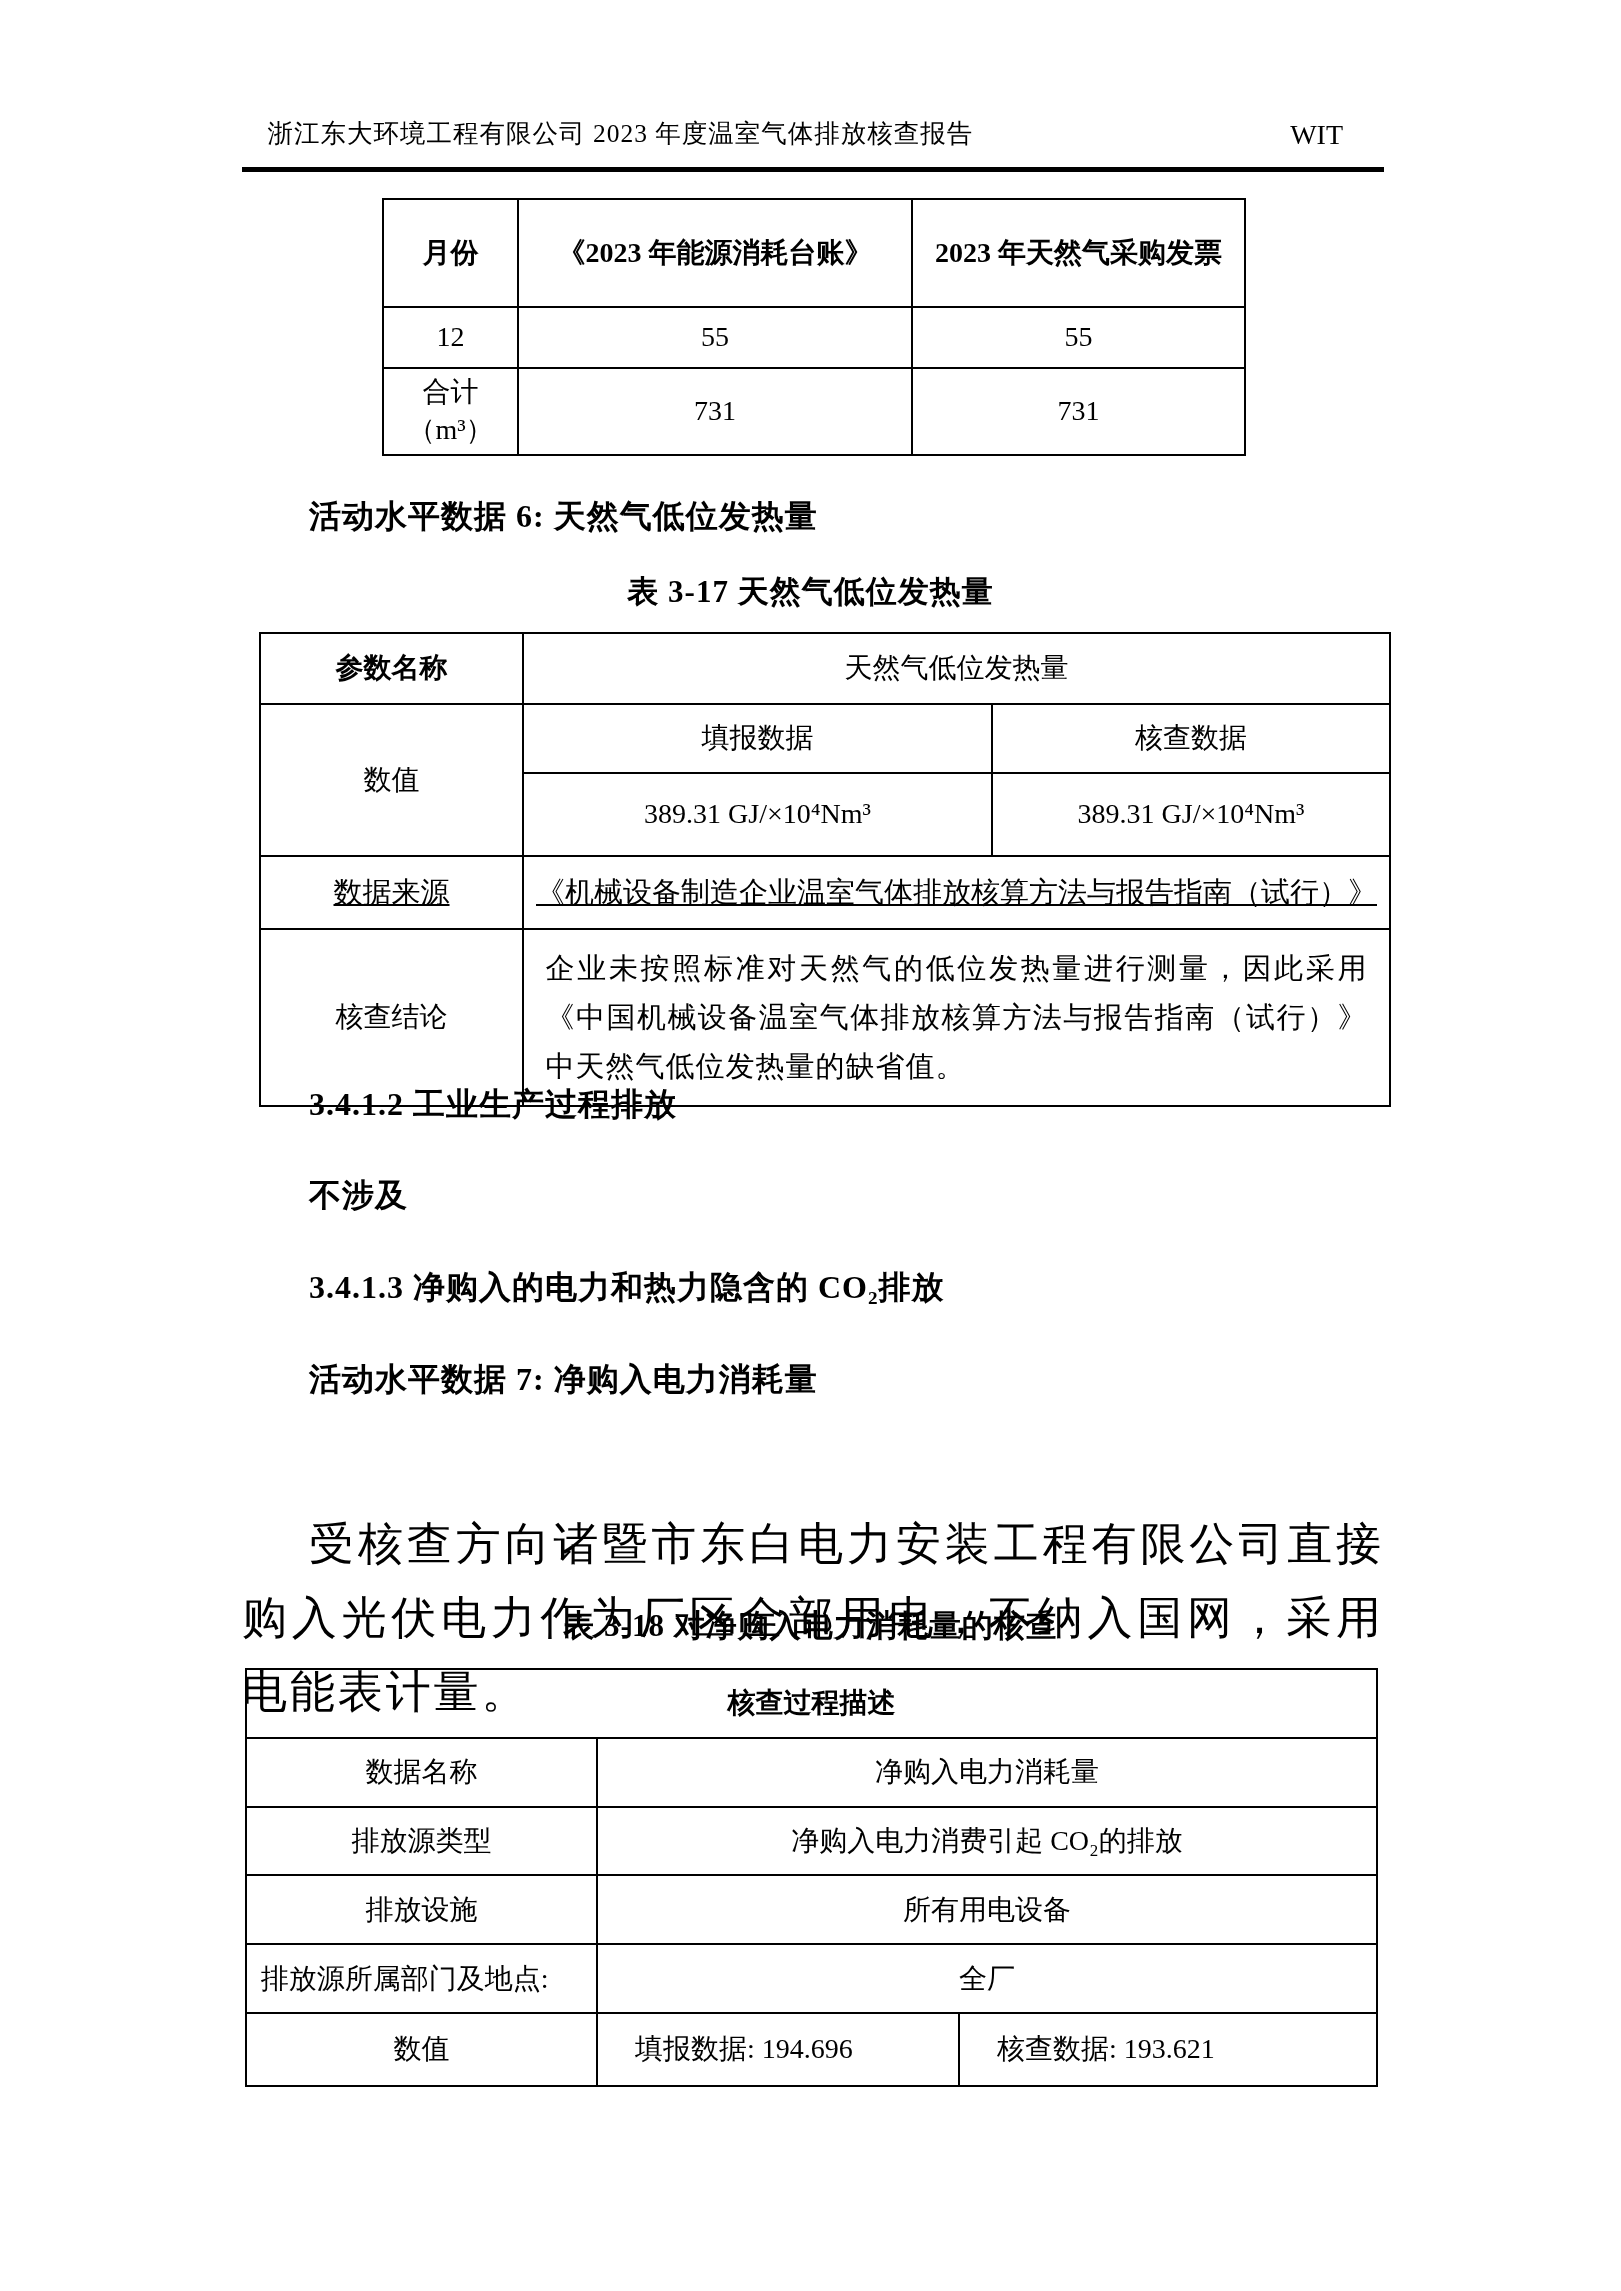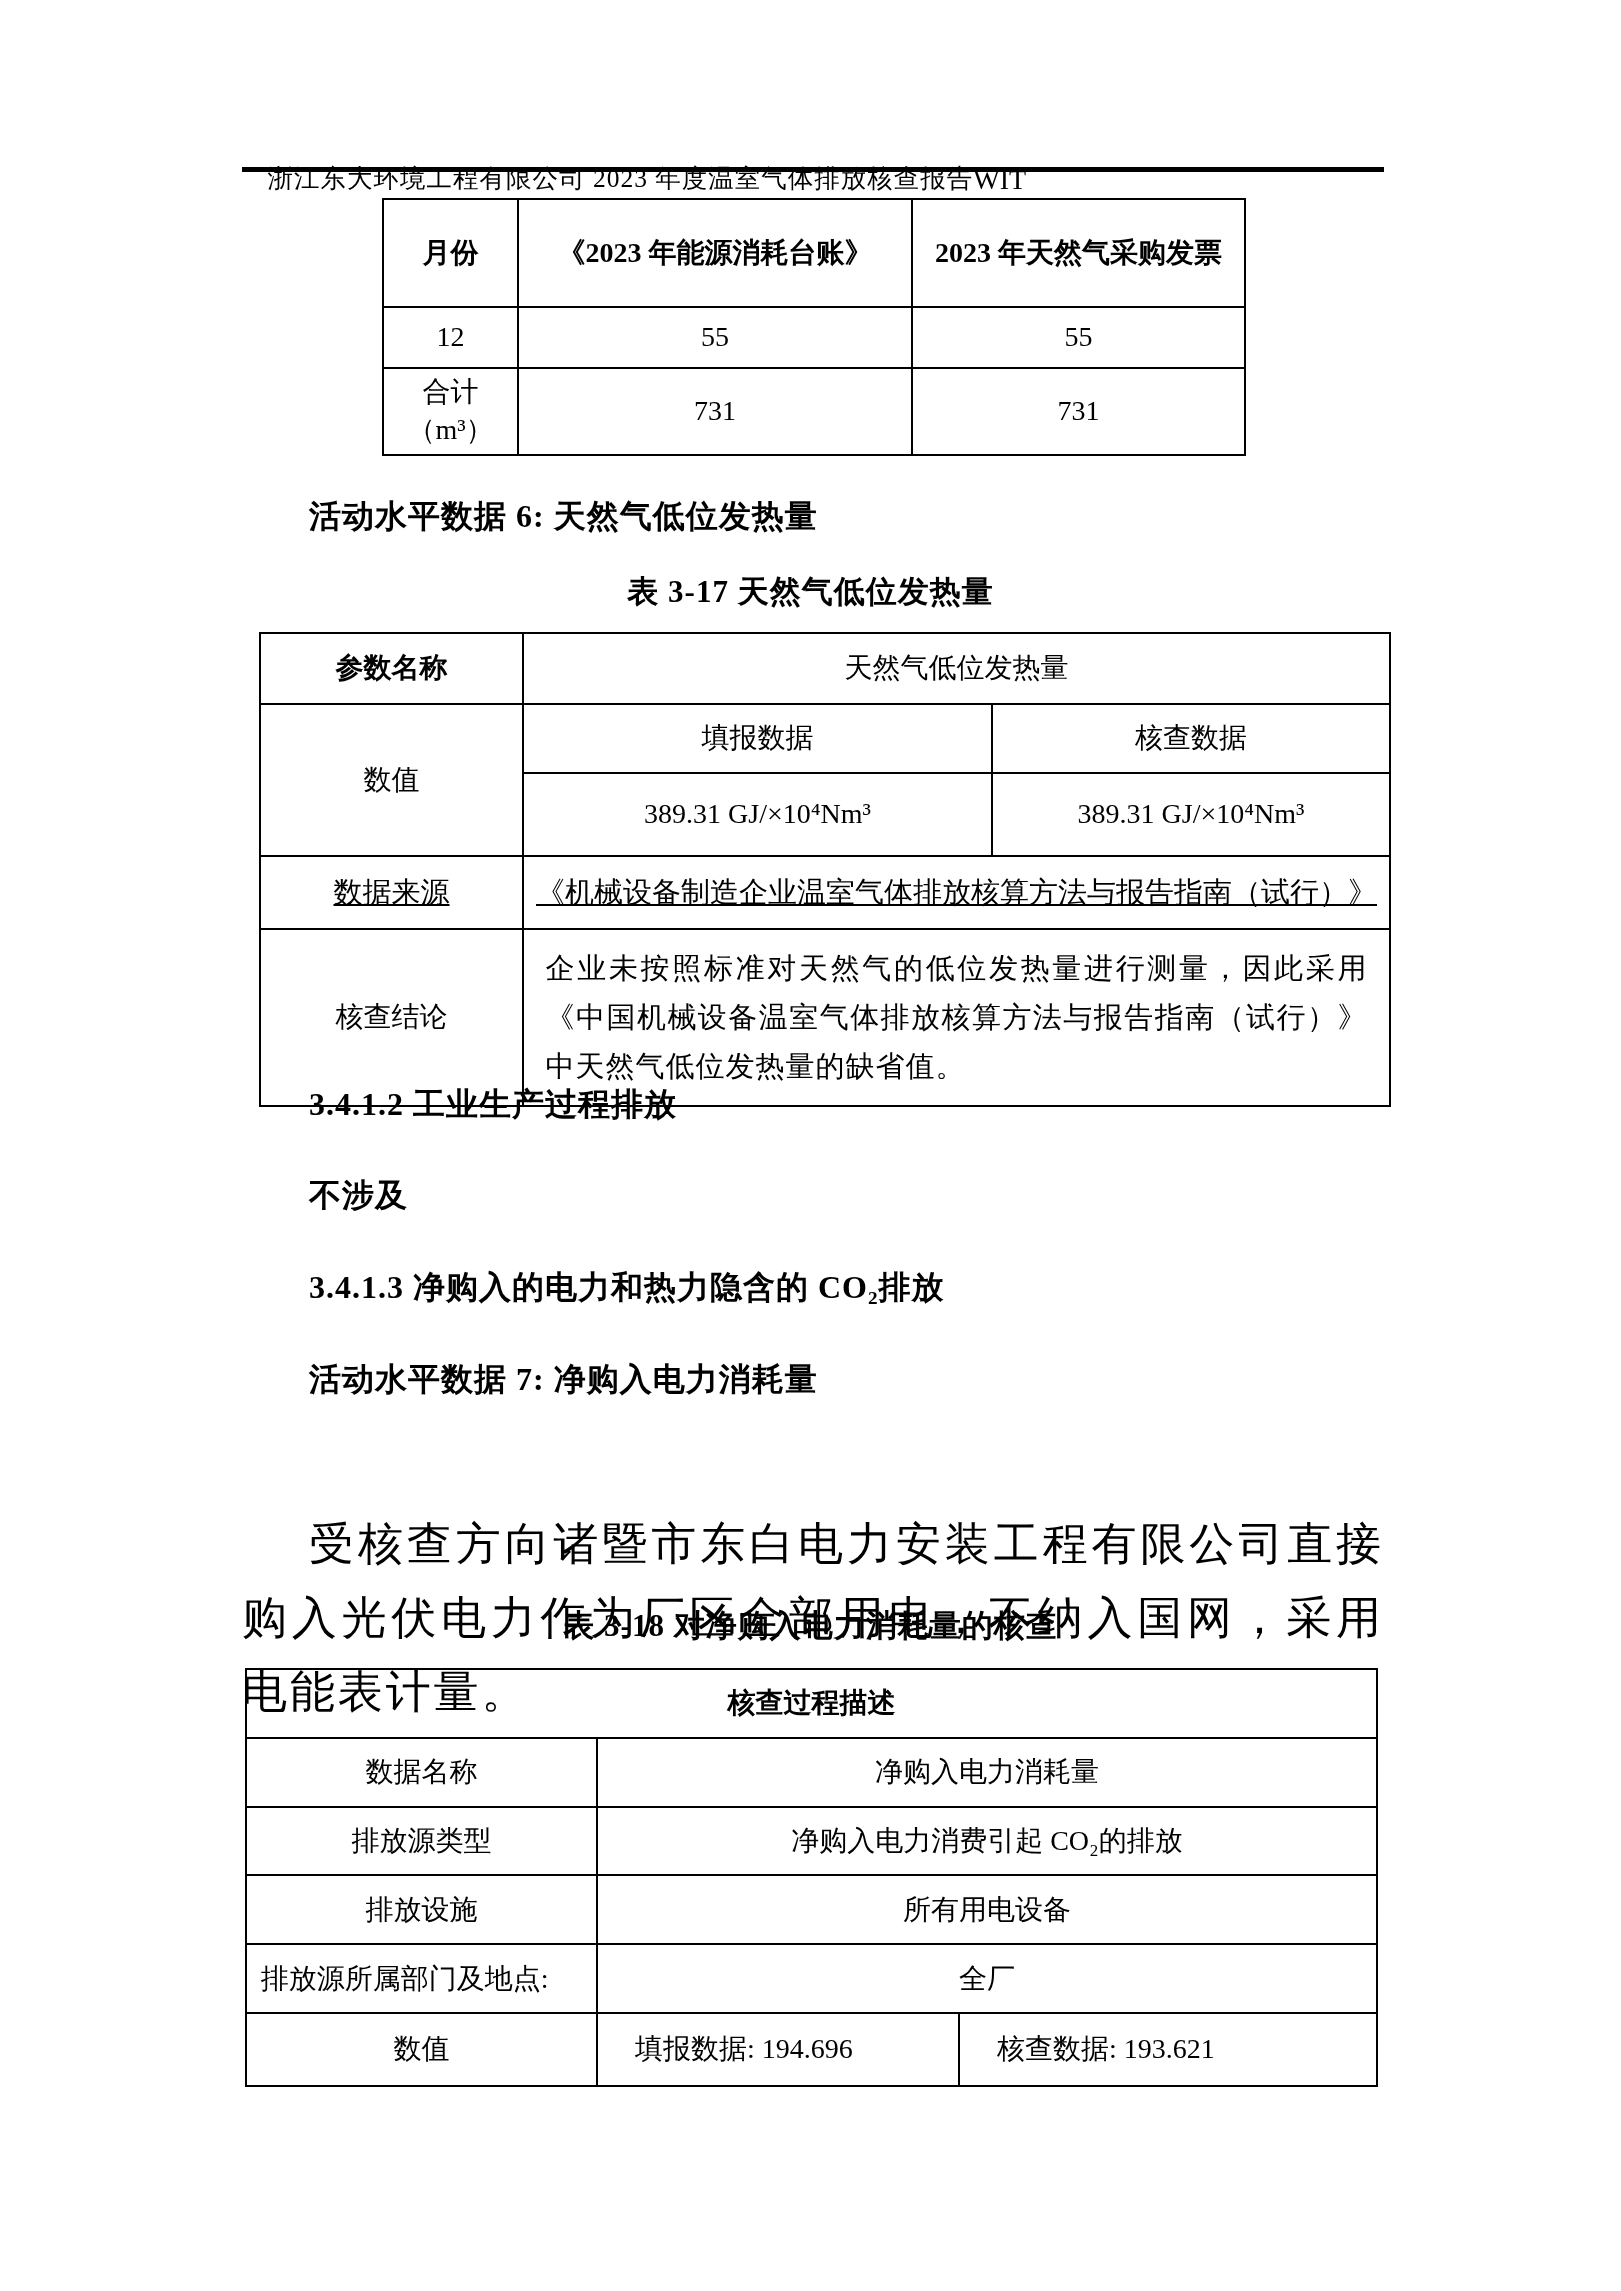--- a/index.html
+++ b/index.html
@@ -8,21 +8,21 @@
     width:1621px; height:2292px;
     margin:0 auto;
     background:#ffffff;
     color:#000;
     font-family:"Liberation Serif","DejaVu Serif",serif;
     overflow:hidden;
   }
   
   .hdr {
     position:absolute; top:116px; left:242px; width:1142px;
-    display:flex; align-items:flex-end;margin-top:45px;
+    display:flex; justify-content:space-between; align-items:flex-end;
   }
   .hdr-title { font-size:25.5px; letter-spacing:1px; padding-left:25.5px; }
   .hdr-mark  { font-size:28px; padding-right:41px; }
   .hdr-rule  { position:absolute; top:167px; left:242px; width:1142px; height:4.9px; background:#000; }
 
   
   table { border-collapse:collapse; table-layout:fixed;border-radius:25px; }
   td {
     border:2.9px solid #000;
     text-align:center; vertical-align:middle;

